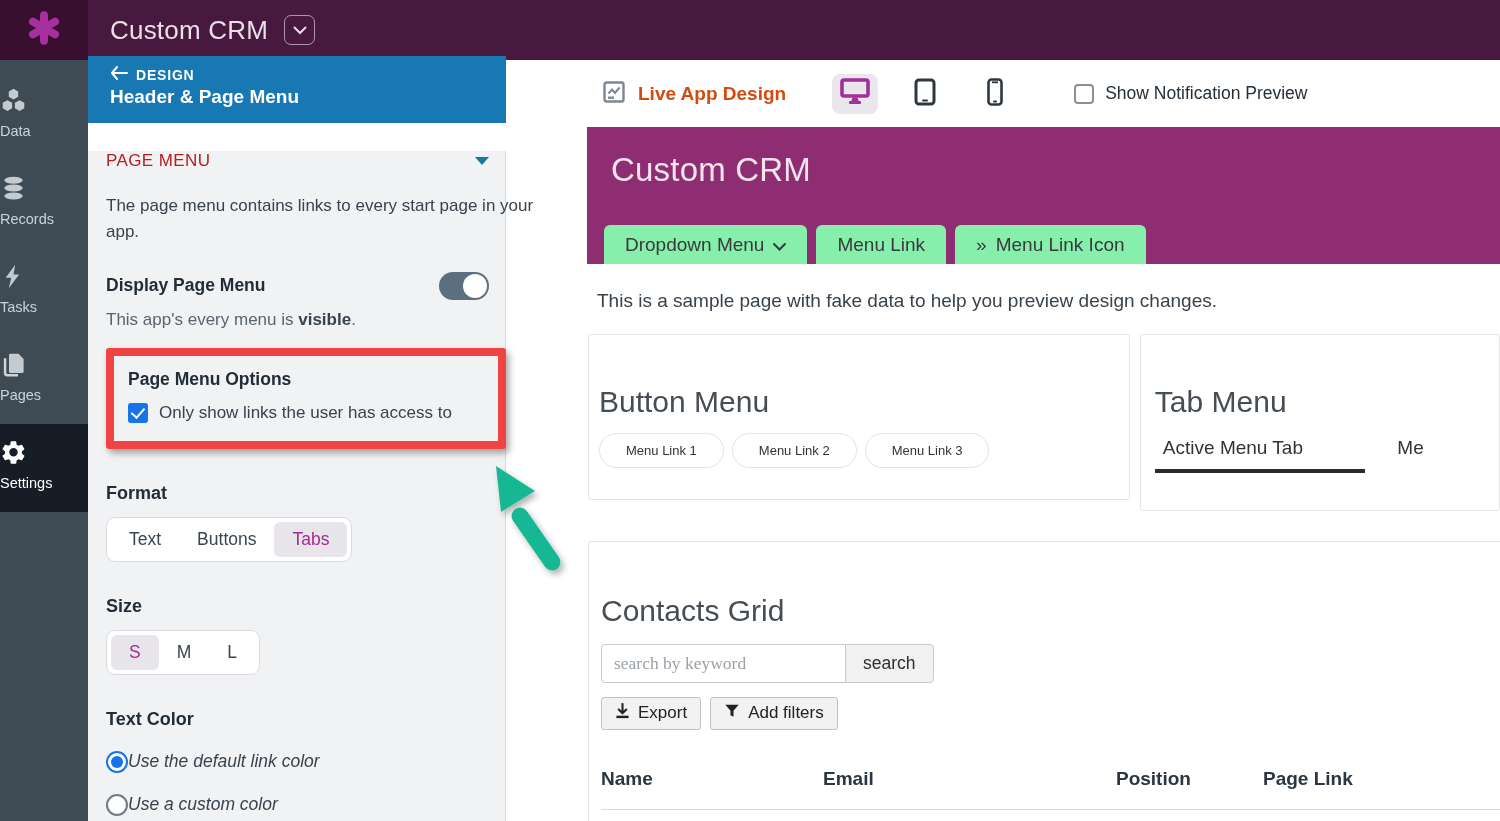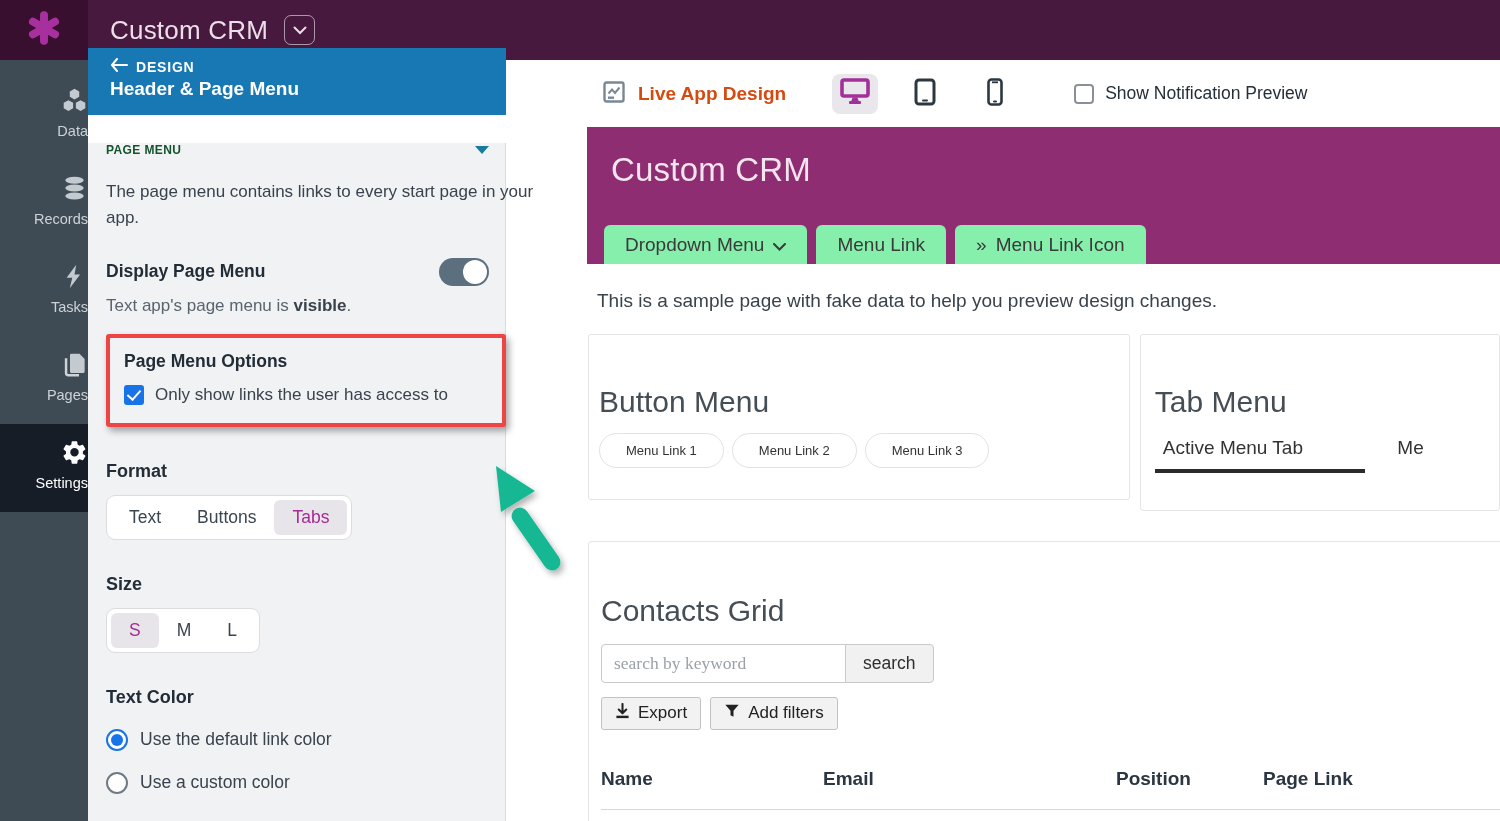--- a/index.html
+++ b/index.html
@@ -7,60 +7,60 @@
   #stage { position:relative; width:1500px; height:821px; overflow:hidden; background:#fff; }
 
   
   .topbar { position:absolute; left:0; top:0; width:1500px; height:60px; background:#47193e; display:flex; align-items:center; }
   .logo-box { width:88px; height:60px; background:#390f30; display:flex; align-items:center; justify-content:center; }
   .app-title { color:#ecdfe9; font-size:26px; font-weight:400; margin-left:22px; letter-spacing:.2px; }
   .title-dd { width:31px; height:30px; border:1.5px solid rgba(255,255,255,.55); border-radius:7px; margin-left:16px; display:flex; align-items:center; justify-content:center; cursor:pointer; }
 
   
   .rail { position:absolute; left:0; top:60px; width:88px; height:761px; background:#3e4a54; }
-  .rail-item { width:88px; height:88px; margin-top:0; padding-top:15px; text-align:right; color:#cdd3d7; cursor:pointer; }
+  .rail-item { width:88px; height:88px; margin-top:0; padding-top:15px; text-align:left; color:#cdd3d7; cursor:pointer; }
   .rail-item:first-child { margin-top:12px; }
   .rail-item .ric { display:block; height:30px; }
   .rail-item .ric svg { width:27px; height:27px; fill:#c3cbd0; }
   .rail-item .rlabel { display:block; font-size:14.5px; margin-top:6px; }
   .rail-item.active { background:#161d27; color:#fff; }
   .rail-item.active .ric svg { fill:#fff; }
 
   
-  .panel { position:absolute; left:88px; top:48px; width:418px; height:761px; }
+  .panel { position:absolute; left:88px; top:56px; width:418px; height:761px; }
   .panel-head { height:67px; background:#1878b4; color:#fff; padding:10px 0 0 22px; }
   .panel-back { display:flex; align-items:center; gap:8px; font-size:14px; font-weight:700; letter-spacing:.8px; cursor:pointer; }
   .panel-title { font-size:19px; font-weight:700; margin-top:3px; }
   .panel-body { background:#f1f2f4; height:694px; border-right:1px solid #d8dadc; padding:0 16px 0 18px; position:relative; }
 
   .sect-row { margin-top:28px; display:flex; align-items:center; justify-content:space-between; }
-  .sect-label { color:#14532d; font-size:12px; font-weight:700; letter-spacing:.4px; }
+  .sect-label { color:#b91c1c; font-size:17px; font-weight:400; letter-spacing:.4px; }
   .caret-down { width:0; height:0; border-left:7px solid transparent; border-right:7px solid transparent; border-top:8px solid #177a9e; cursor:pointer; }
   .panel-desc { margin-top:22px; font-size:17px; line-height:1.55; color:#39434d; width:445px; }
 
   .toggle-row { margin-top:26px; display:flex; align-items:center; justify-content:space-between; }
   .toggle-label { font-size:17.5px; font-weight:700; color:#222d37; }
   .toggle { width:50px; height:28px; border-radius:14px; background:#5b6f7e; position:relative; cursor:pointer; }
   .toggle .knob { position:absolute; right:2px; top:2px; width:24px; height:24px; border-radius:50%; background:#fff; }
   .toggle-status { margin-top:10px; font-size:17px; color:#5a646e; }
   .toggle-status b { color:#39434d; }
 
-  .options-box { margin-top:18px; border:4px solid #ef4444; border-radius:3px; box-shadow:3px 4px 7px rgba(0,0,0,.35); padding:13px 14px 18px; width:400px; background:#f1f2f4; }
+  .options-box { margin-top:18px; border:8px solid #ef4444; border-radius:3px; box-shadow:3px 4px 7px rgba(0,0,0,.35); padding:13px 14px 18px; width:400px; background:#f1f2f4; }
   .options-title { font-size:17.5px; font-weight:700; color:#222d37; }
   .cb-row { margin-top:13px; display:flex; align-items:center; gap:11px; }
   .checkbox { width:20px; height:20px; border-radius:3px; background:#1673e8; position:relative; cursor:pointer; flex:0 0 20px; }
   .checkbox::after { content:""; position:absolute; left:6px; top:2px; width:6px; height:11px; border:solid #fff; border-width:0 2.5px 2.5px 0; transform:rotate(42deg); }
   .cb-label { font-size:17px; color:#39434d; }
 
   .field-label { margin-top:34px; font-size:18px; font-weight:700; color:#222d37; }
   .seg { display:inline-flex; background:#fff; border:1px solid #dcdcdf; border-radius:9px; padding:4px; margin-top:13px; }
   .seg-opt { padding:7px 18px; font-size:17.5px; color:#3c4650; border-radius:6px; cursor:pointer; }
   .seg-opt.selected { background:#e8e5ea; color:#a42c92; }
 
-  .radio-row { margin-top:21px; display:flex; align-items:center; gap:12px; cursor:pointer; }
+  .radio-row { margin-top:21px; display:flex; align-items:center; gap:0; cursor:pointer;font-style:italic; }
   .radio { width:22px; height:22px; border-radius:50%; background:#fff; border:2px solid #707a84; position:relative; flex:0 0 22px; }
   .radio.selected { border-color:#1673e8; }
   .radio.selected::after { content:""; position:absolute; left:3px; top:3px; width:12px; height:12px; border-radius:50%; background:#1673e8; }
   .radio-label { font-size:17.5px; color:#39434d; }
 
   
   .anno-arrow { position:absolute; left:460px; top:440px; pointer-events:none; }
 
   
   .preview { position:absolute; left:580px; top:60px; width:920px; height:761px; background:#fff; overflow:hidden; }
@@ -187,21 +187,21 @@
 
       <div class="panel-desc">The page menu contains links to every start page in your app.</div>
 
       <div class="toggle-row">
         <span class="toggle-label">Display Page Menu</span>
         <span class="toggle">
             <span class="knob"></span>
           </span>
       </div>
       <div class="toggle-status">
-        <span>Text app's page menu is </span><b>visible</b><span>.</span>
+        <span>This app's every menu is </span><b>visible</b><span>.</span>
       </div>
 
       <div class="options-box">
         <div class="options-title">Page Menu Options</div>
         <div class="cb-row">
           <span class="checkbox"></span>
           <span class="cb-label">Only show links the user has access to</span>
         </div>
       </div>
 

